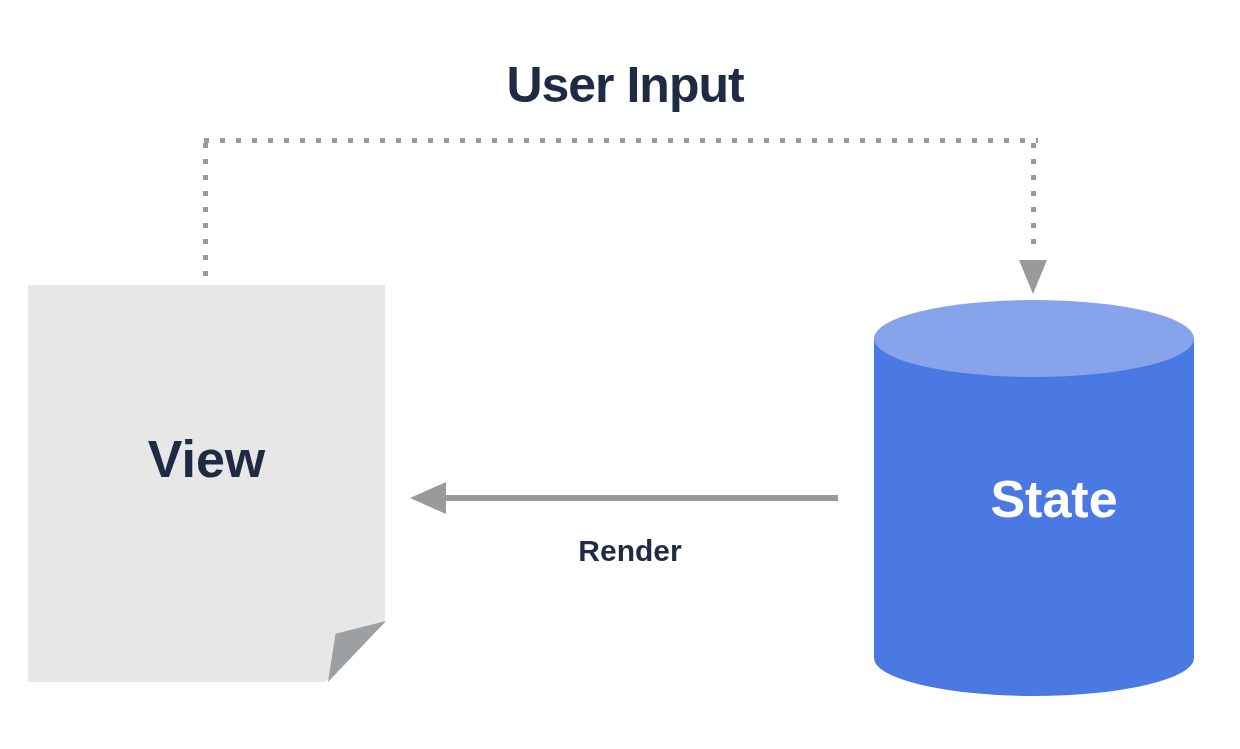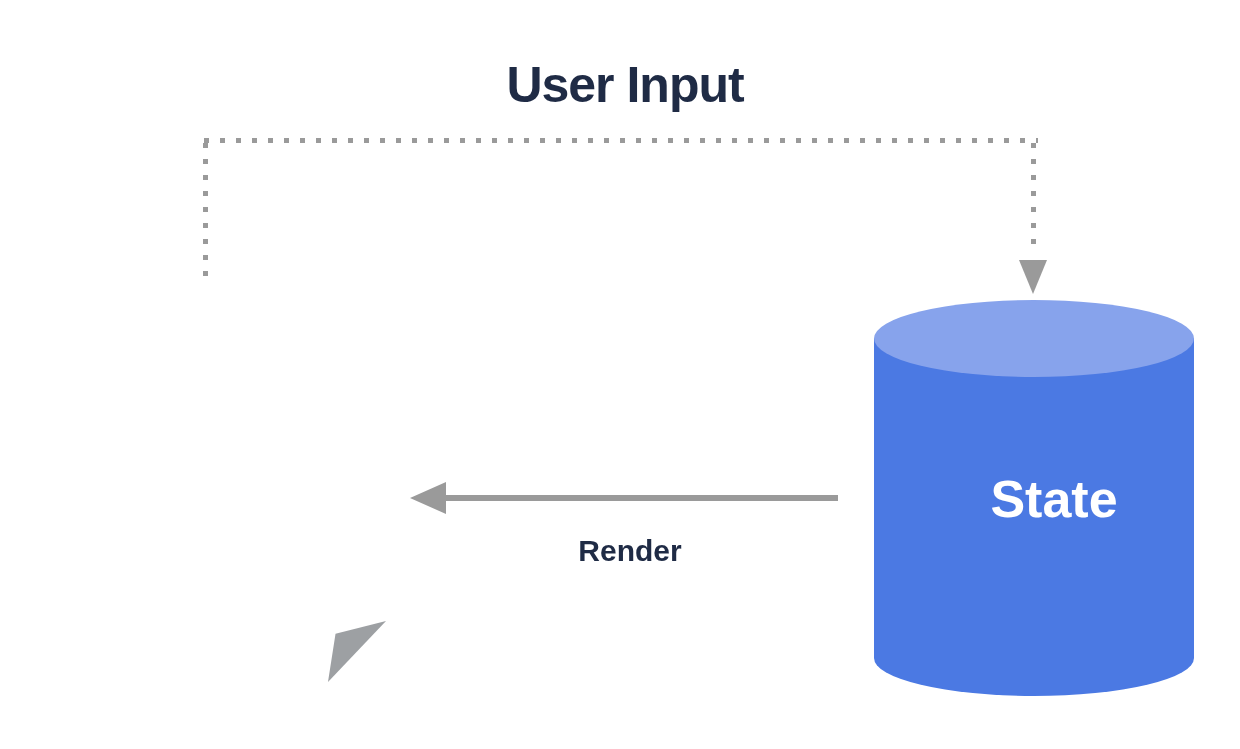--- a/index.html
+++ b/index.html
@@ -152,20 +152,23 @@
 
 <div class="canvas">
 
   <div class="title">User Input</div>
 
   <div class="dot-h"></div>
   <div class="dot-v left"></div>
   <div class="dot-v right"></div>
   <div class="arrowhead-down"></div>
 
+  <div class="view-node">
+    <div class="view-label">View</div>
+  </div>
   <div class="view-fold"></div>
 
   <div class="render-line"></div>
   <div class="arrowhead-left"></div>
   <div class="render-label">Render</div>
 
   <div class="cyl-body"></div>
   <div class="cyl-top"></div>
   <div class="state-label">State</div>
 

